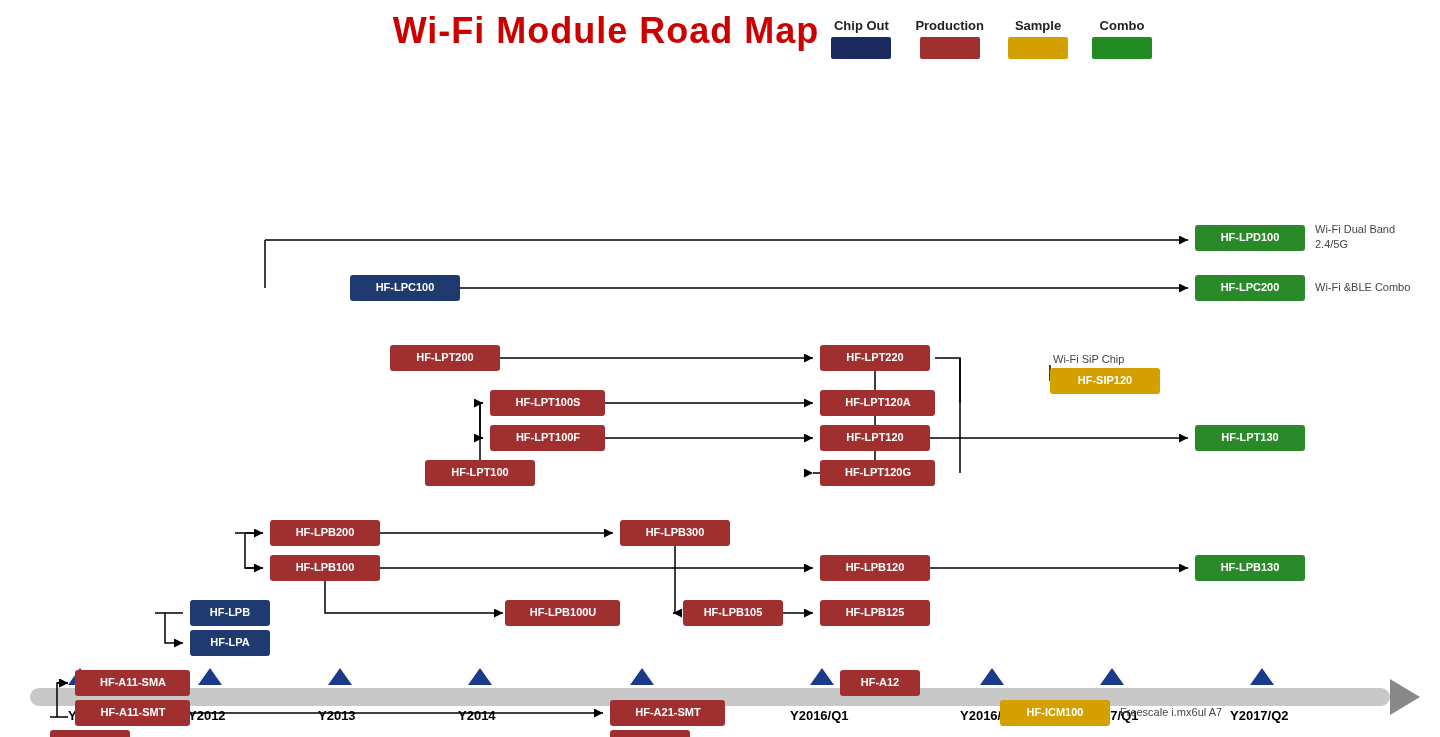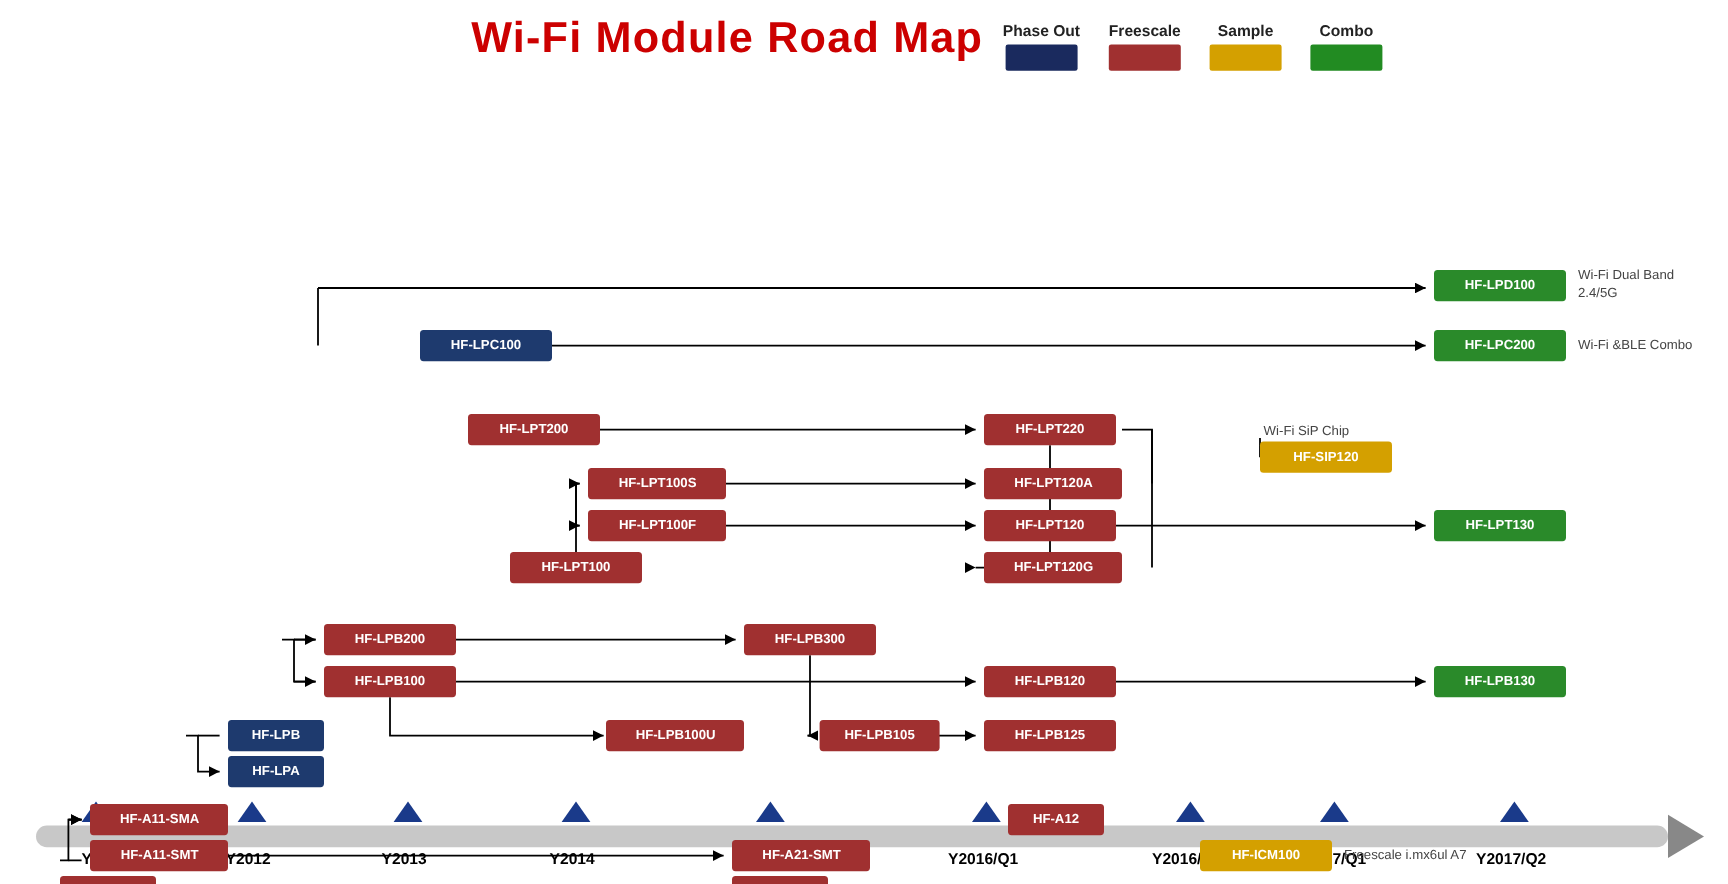--- a/index.html
+++ b/index.html
@@ -92,25 +92,25 @@
   </style>
 </head>
 <body>
 
 <div class="page-container">
 
   <div class="title">Wi-Fi Module Road Map</div>
 
   <div class="legend">
     <div class="legend-item">
-      <span class="legend-label">Phase Out</span>
+      <span class="legend-label">Chip Out</span>
       <div class="legend-box legend-phase-out"></div>
     </div>
     <div class="legend-item">
-      <span class="legend-label">Freescale</span>
+      <span class="legend-label">Production</span>
       <div class="legend-box legend-production"></div>
     </div>
     <div class="legend-item">
       <span class="legend-label">Sample</span>
       <div class="legend-box legend-sample"></div>
     </div>
     <div class="legend-item">
       <span class="legend-label">Combo</span>
       <div class="legend-box legend-plan"></div>
     </div>

